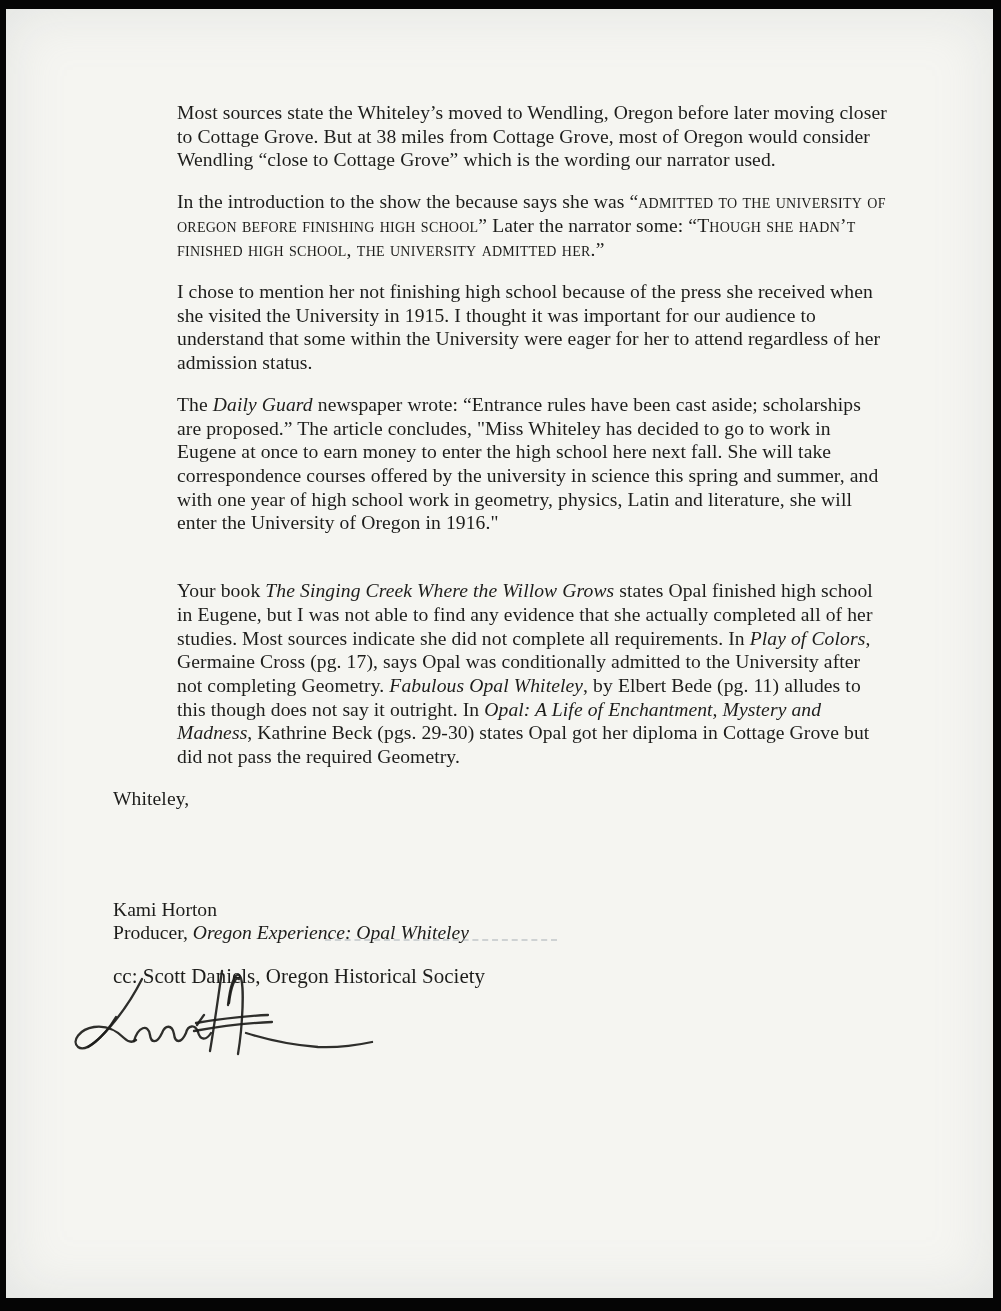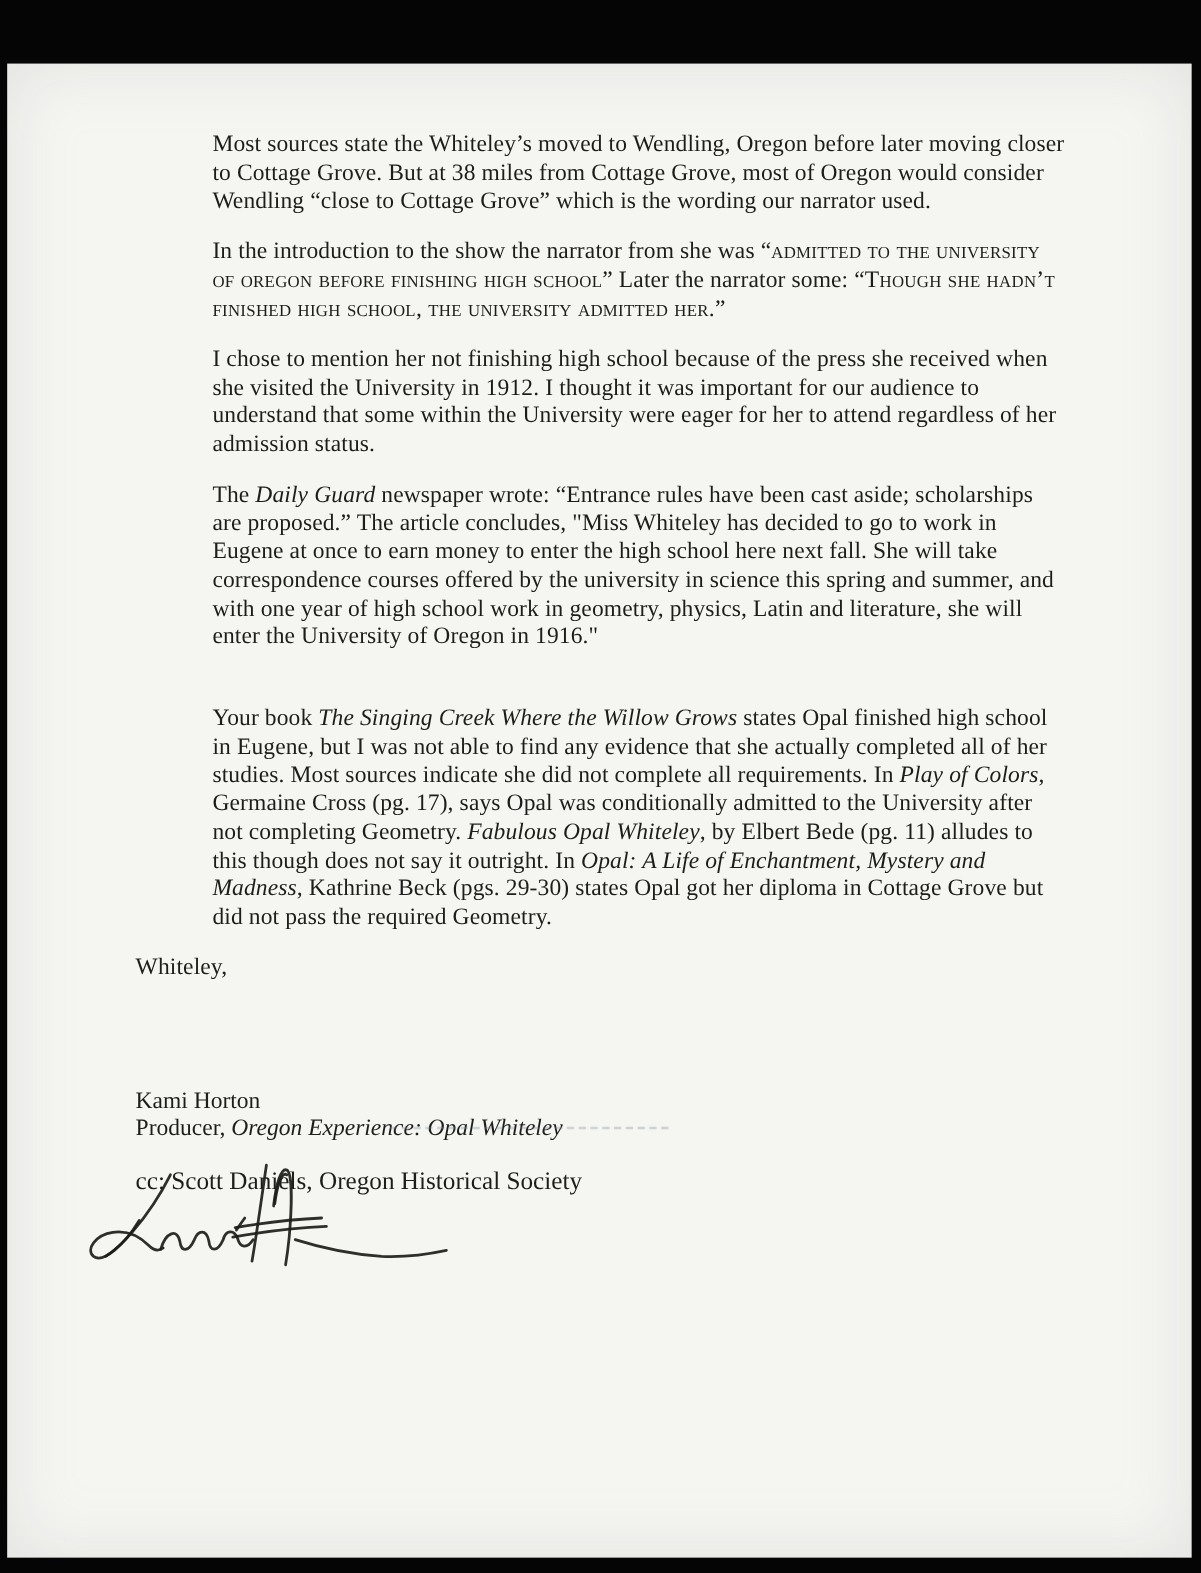--- a/index.html
+++ b/index.html
@@ -17,23 +17,22 @@
   }
   .page {
     position: absolute;
     top: 9px;
     left: 6px;
     right: 8px;
     bottom: 13px;
     background: #f5f5f1;
     box-shadow: inset 0 0 55px rgba(176,182,188,0.28);
     color: #1d1d1b;
-    padding: 56px 0 0 107px;
+    padding: 92px 0 0 107px;
     box-sizing: border-box;
-    margin-top: 44px;
   }
   .para {
     margin: 0 0 18.3px 0;
     font-size: 19.6px;
     line-height: 23.7px;
     letter-spacing: 0.1px;
   }
   .para.indent {
     margin-left: 64px;
     max-width: 712px;
@@ -84,23 +83,23 @@
 </style>
 </head>
 <body>
 
 <div class="scan">
   <div class="page">
 
     <p class="para indent"><span class="seg">Most sources state the Whiteley’s moved to Wendling, Oregon before later moving closer to Cottage Grove. But at 38 miles from Cottage Grove, most of Oregon would consider Wendling “close to Cottage Grove” which is the wording our narrator used.</span></p>
 
 
-    <p class="para indent"><span class="seg">In the introduction to the show the narrator from she was “</span><span class="seg smallcaps">admitted to the university of oregon before finishing high school</span><span class="seg">” Later the narrator some: “</span><span class="seg smallcaps">Though she hadn’t finished high school, the university admitted her.</span><span class="seg">”</span></p>
+    <p class="para indent"><span class="seg">In the introduction to the show the because says she was “</span><span class="seg smallcaps">admitted to the university of oregon before finishing high school</span><span class="seg">” Later the narrator some: “</span><span class="seg smallcaps">Though she hadn’t finished high school, the university admitted her.</span><span class="seg">”</span></p>
 
-    <p class="para indent"><span class="seg">I chose to mention her not finishing high school because of the press she received when she visited the University in 1912. I thought it was important for our audience to understand that some within the University were eager for her to attend regardless of her admission status.</span></p>
+    <p class="para indent"><span class="seg">I chose to mention her not finishing high school because of the press she received when she visited the University in 1915. I thought it was important for our audience to understand that some within the University were eager for her to attend regardless of her admission status.</span></p>
 
     <p class="para indent gap-lg"><span class="seg">The </span><span class="seg italic">Daily Guard</span><span class="seg"> newspaper wrote: “Entrance rules have been cast aside; scholarships are proposed.” The article concludes, "Miss Whiteley has decided to go to work in Eugene at once to earn money to enter the high school here next fall. She will take correspondence courses offered by the university in science this spring and summer, and with one year of high school work in geometry, physics, Latin and literature, she will enter the University of Oregon in 1916."</span></p>
 
     <p class="para indent"><span class="seg">Your book </span><span class="seg italic">The Singing Creek Where the Willow Grows</span><span class="seg"> states Opal finished high school in Eugene, but I was not able to find any evidence that she actually completed all of her studies. Most sources indicate she did not complete all requirements. In </span><span class="seg italic">Play of Colors</span><span class="seg">, Germaine Cross (pg. 17), says Opal was conditionally admitted to the University after not completing Geometry. </span><span class="seg italic">Fabulous Opal Whiteley</span><span class="seg">, by Elbert Bede (pg. 11) alludes to this though does not say it outright. In </span><span class="seg italic">Opal: A Life of Enchantment, Mystery and Madness</span><span class="seg">, Kathrine Beck (pgs. 29-30) states Opal got her diploma in Cottage Grove but did not pass the required Geometry.</span></p>
 
 
     <p class="para flush"><span class="seg">Whiteley,</span></p>
 
     <div class="signoff">
       <p class="signoff-line"><span class="seg">Kami Horton</span></p>

